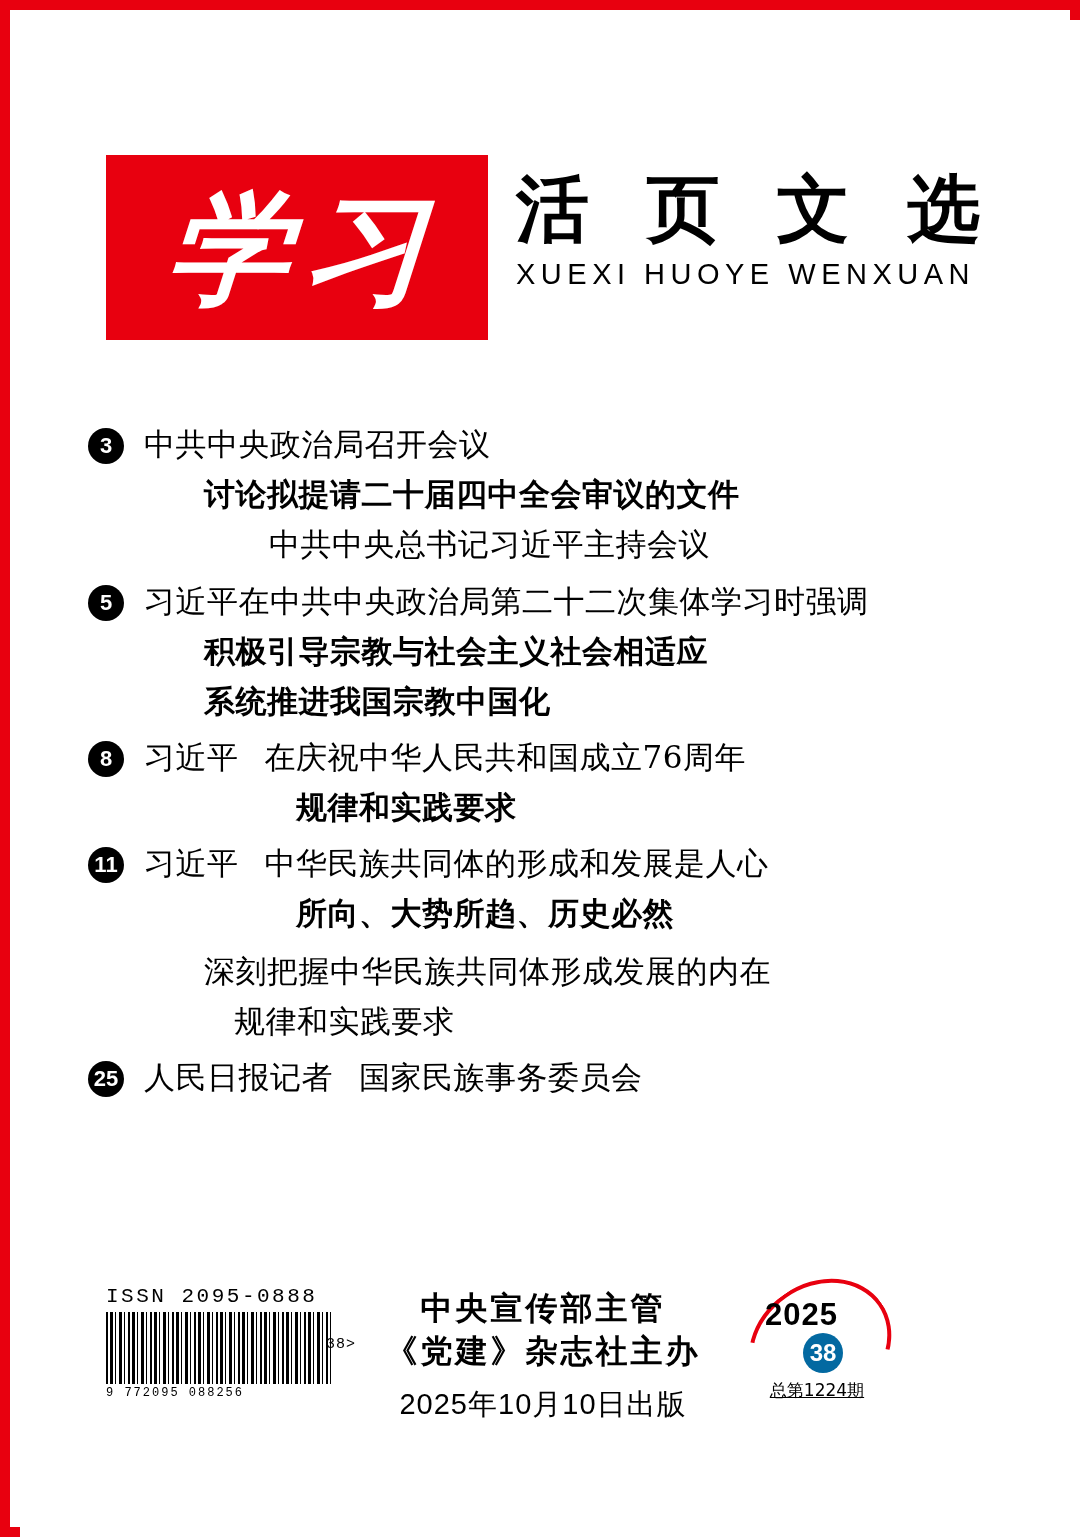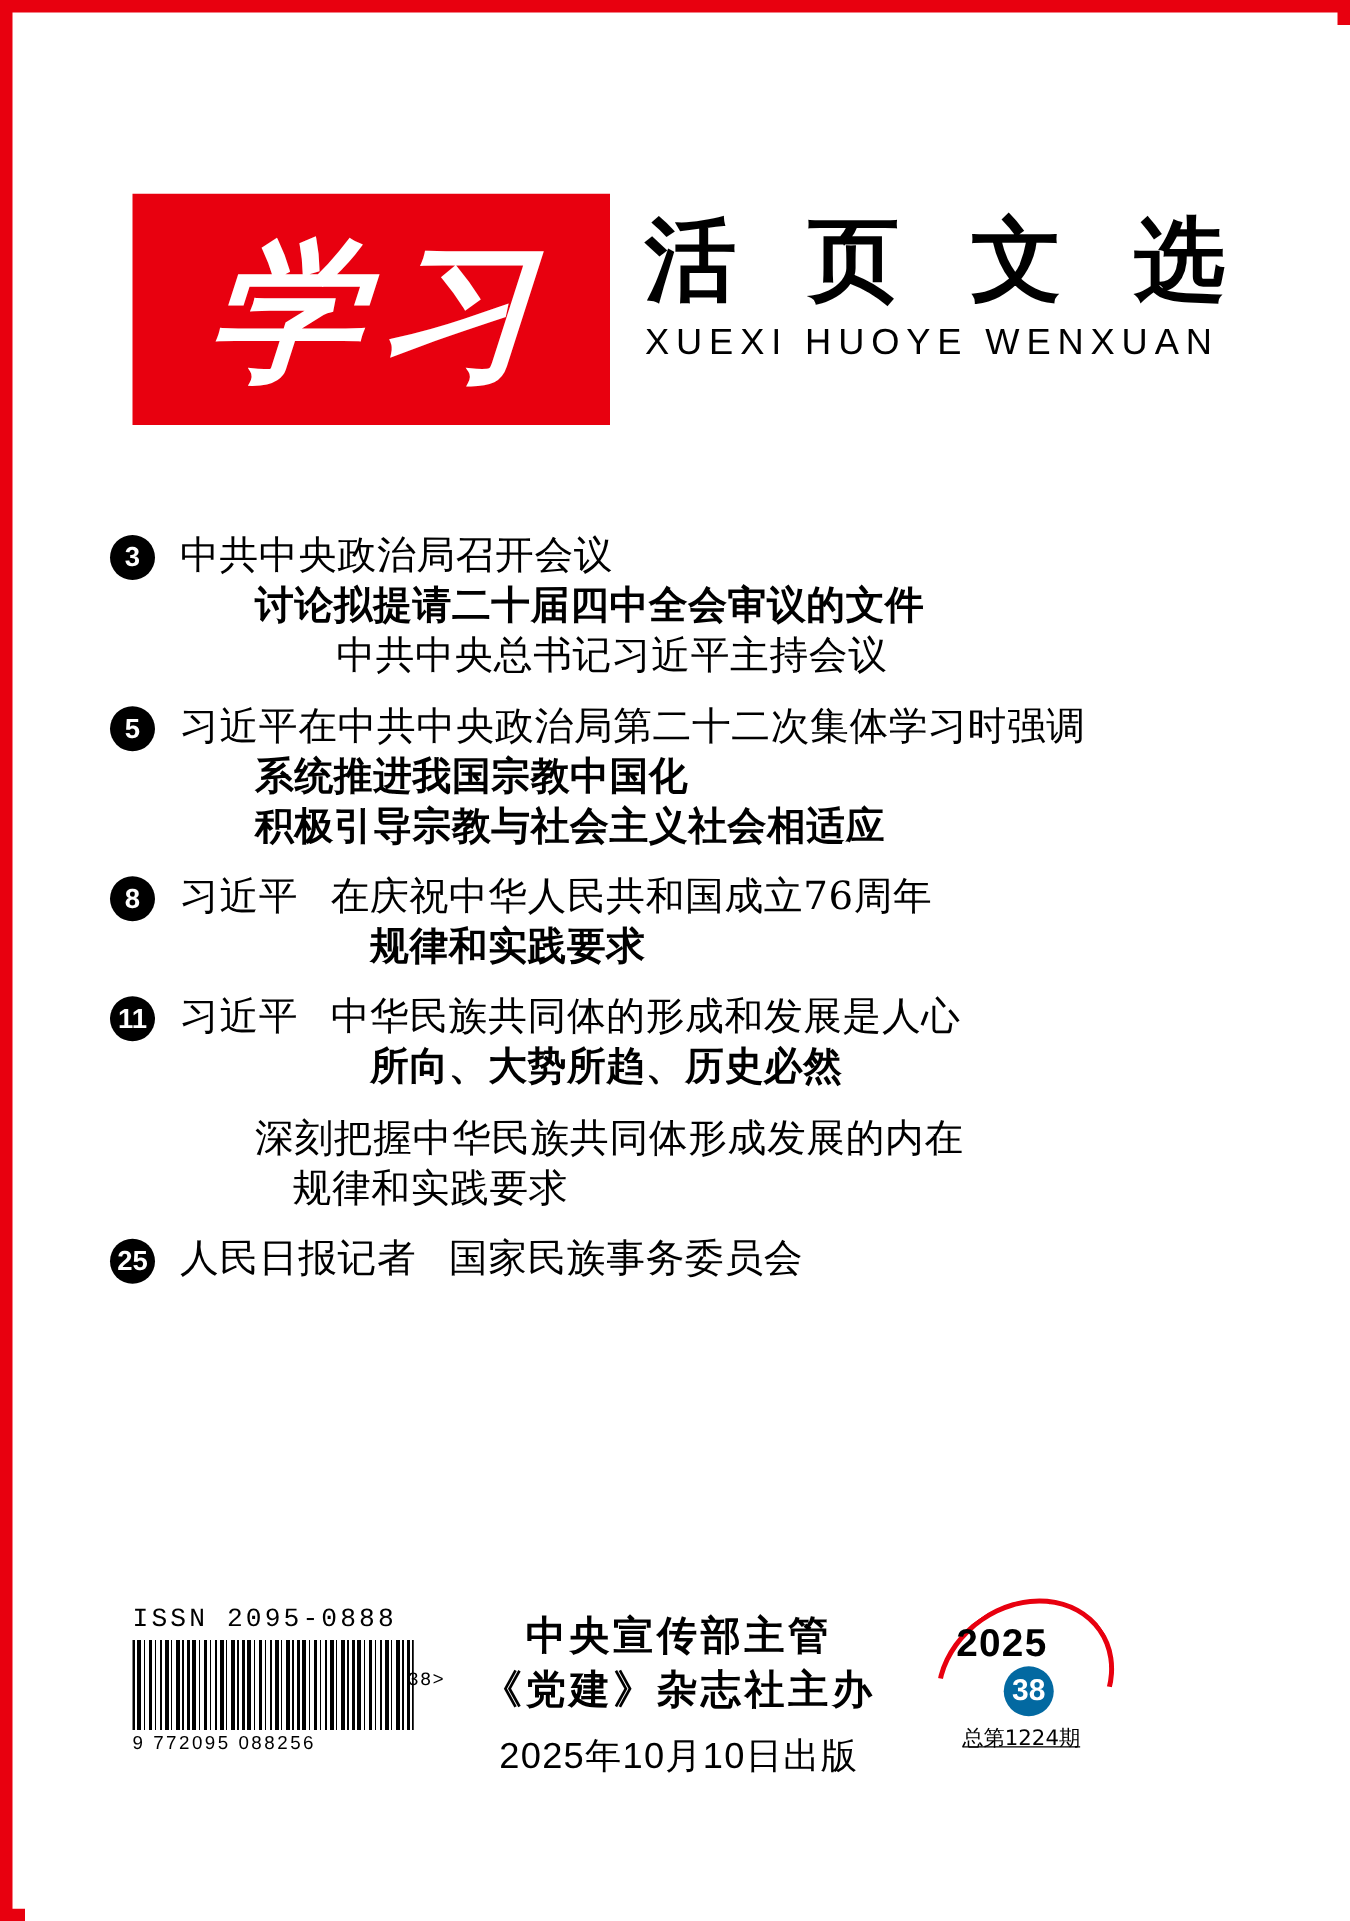--- a/index.html
+++ b/index.html
@@ -126,20 +126,21 @@
     letter-spacing: 0.5px;
   }
   .entry-first .author {
     margin-right: 26px;
   }
   .entry-line {
     font-family: "DejaVu Serif", serif;
     font-size: 31px;
     color: #000000;
     line-height: 1.3;
+    margin-top: 10px;
     letter-spacing: 0.5px;
   }
   .bold-line {
     font-weight: bold;
   }
 
   
   .footer {
     position: absolute;
     left: 0;
@@ -175,22 +176,22 @@
   }
   .bars-sup {
     position: absolute;
     right: 0;
     top: 24px;
     font-family: "Liberation Mono", monospace;
     font-size: 15px;
     letter-spacing: 1px;
   }
   .barcode-digits {
-    font-family: Liberation Sans, sans-serif;
-    font-size: 15px;
+    font-family: Liberation Mono, monospace;
+    font-size: 12px;
     letter-spacing: 2px;
     margin-top: 2px;
   }
 
   
   .publisher {
     position: absolute;
     left: 368px;
     top: 12px;
     width: 330px;
@@ -295,22 +296,22 @@
           <div class="entry-first"><span>中共中央政治局召开会议</span></div>
         </div>
         <div class="entry-line bold-line" style="margin-left: 116px;">讨论拟提请二十届四中全会审议的文件</div>
         <div class="entry-line" style="margin-left: 181px;">中共中央总书记习近平主持会议</div>
       </div>
       <div class="entry">
         <div class="entry-head">
           <div class="page-num">5</div>
           <div class="entry-first"><span>习近平在中共中央政治局第二十二次集体学习时强调</span></div>
         </div>
+        <div class="entry-line bold-line" style="margin-left: 116px;">积极引导宗教与社会主义社会相适应</div>
         <div class="entry-line bold-line" style="margin-left: 116px;">系统推进我国宗教中国化</div>
-        <div class="entry-line bold-line" style="margin-left: 116px;">积极引导宗教与社会主义社会相适应</div>
       </div>
       <div class="entry">
         <div class="entry-head">
           <div class="page-num">8</div>
           <div class="entry-first"><span class="author">习近平</span><span>在庆祝中华人民共和国成立76周年</span></div>
         </div>
         <div class="entry-line bold-line" style="margin-left: 208px;">规律和实践要求</div>
       </div>
       <div class="entry">
         <div class="entry-head">

